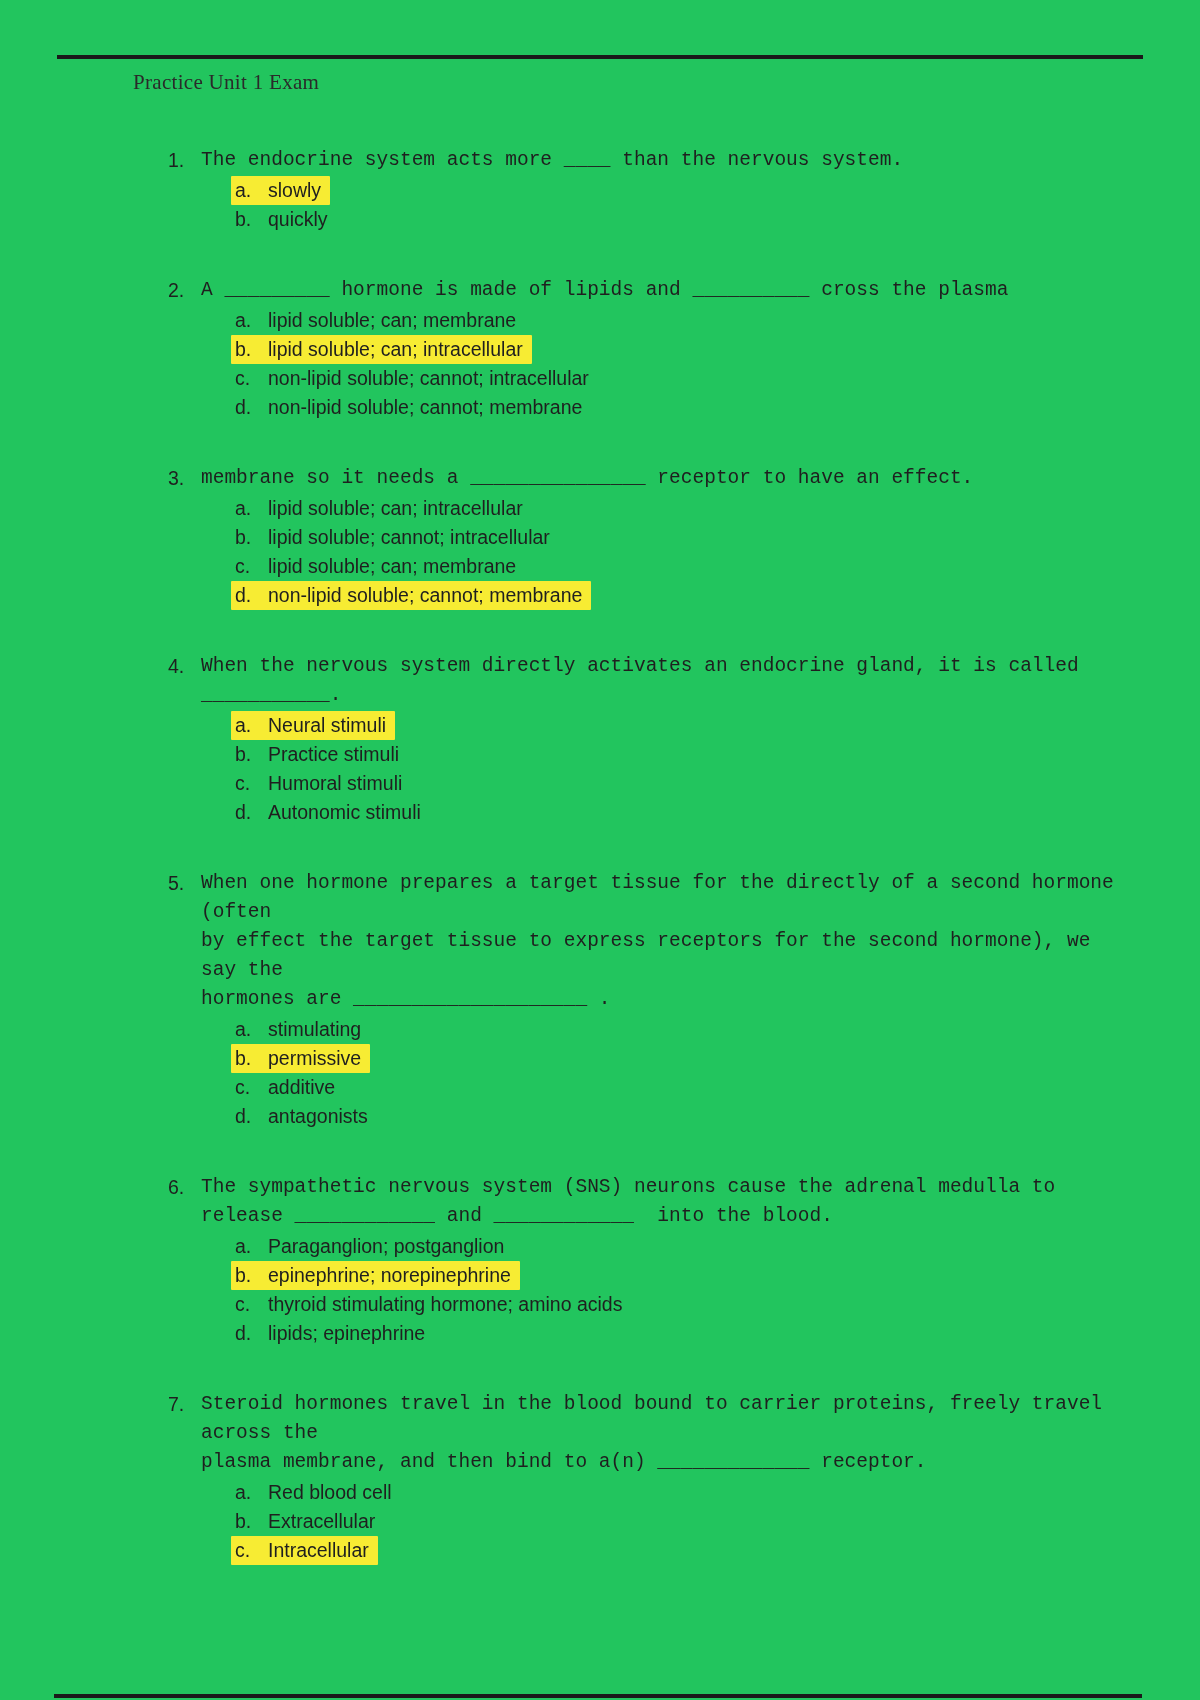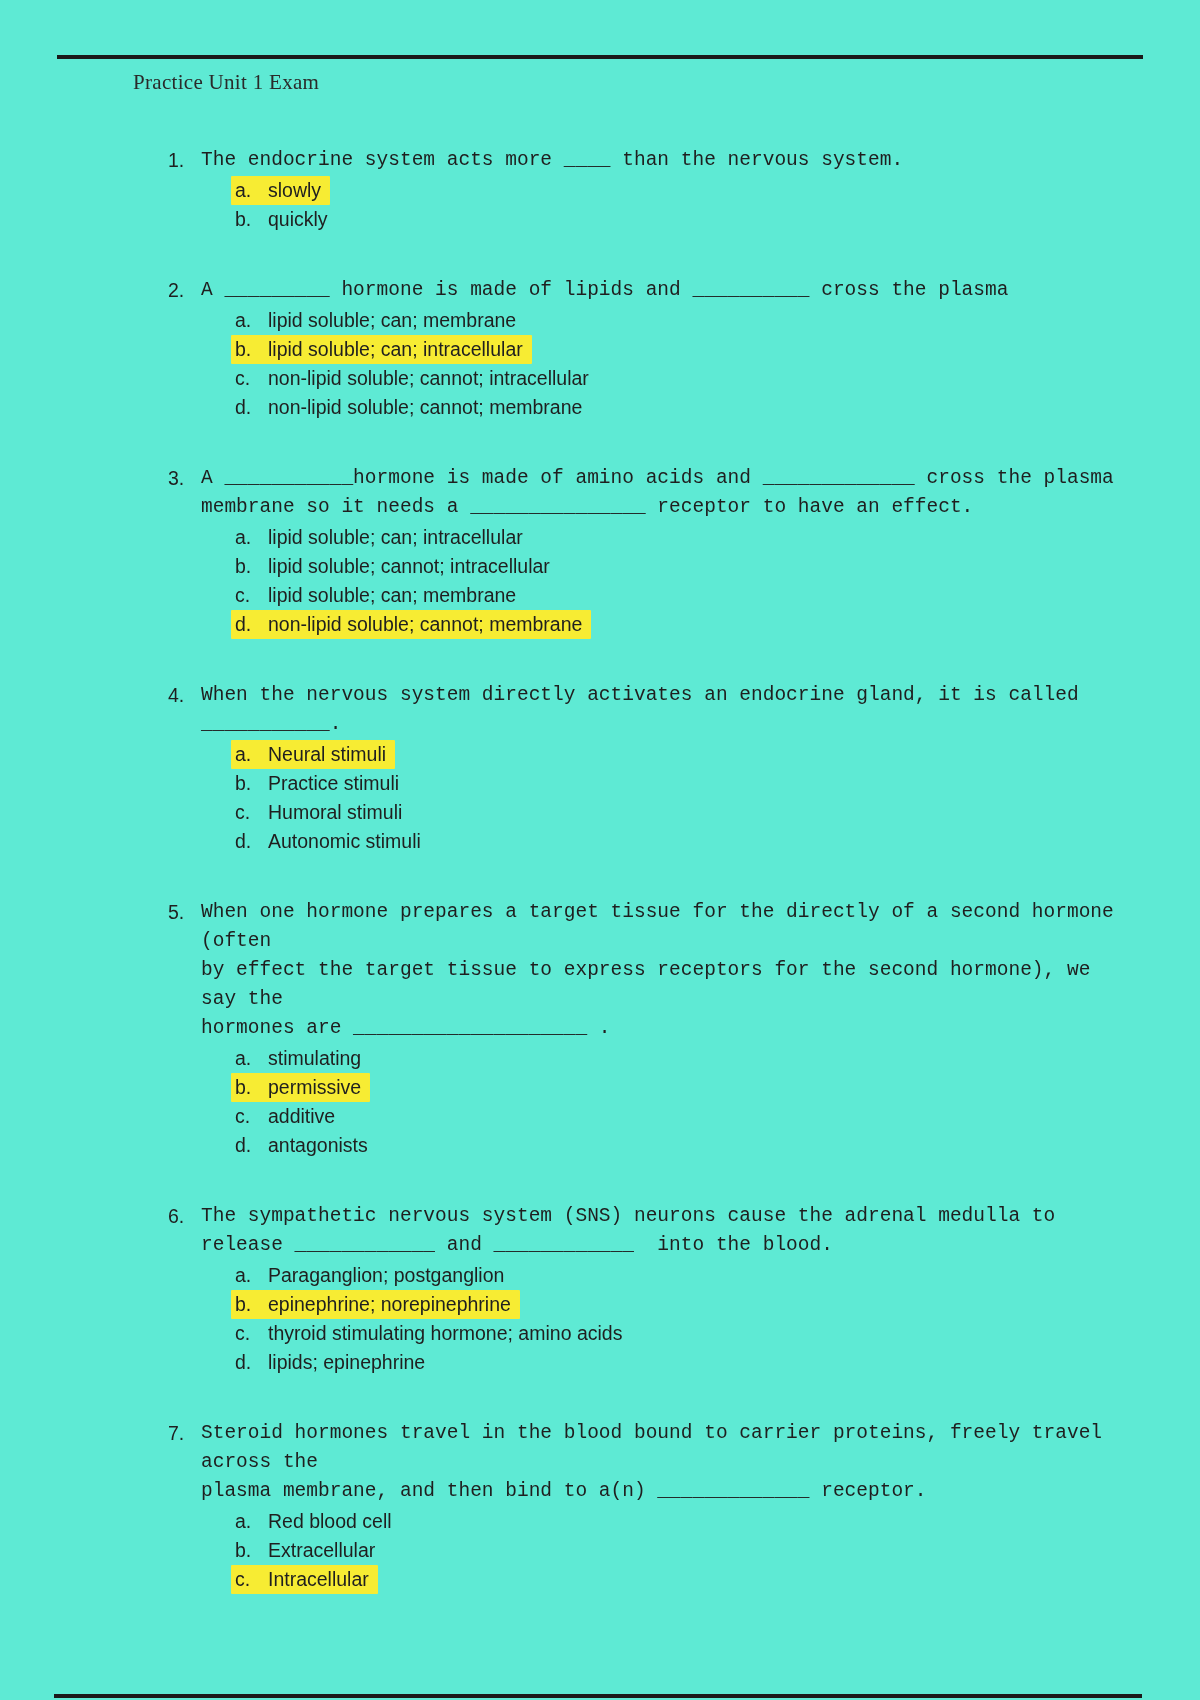--- a/index.html
+++ b/index.html
@@ -6,21 +6,21 @@
   body{
     width:1200px;height:1700px;
     background:#ffffff;
     font-family:"Liberation Sans",sans-serif;
     color:#1f1f1f;
     -webkit-font-smoothing:antialiased;
   }
   .page{
     position:relative;
     width:1200px;height:1700px;
-    background:#5eead4;
+    background:#22c55e;
     overflow:hidden;
   }
   .rule{
     position:absolute;
     background:#1a1a1a;
     height:4px;
   }
   .rule-top{top:55px;left:57px;width:1086px;}
   .rule-bottom{top:1694px;left:54px;width:1088px;}
   .doc-title{
@@ -130,21 +130,20 @@
           <div class="choice-row"><span class="pill">
               <span class="letter">d.</span>
               <span class="choice-text">non-lipid soluble; cannot; membrane</span>
             </span></div>
         </div>
       </div>
       <div class="question">
         <div class="q-head">
           <span class="q-num">3.</span>
           <div class="q-lines">
-            <div class="q-line">A ___________hormone is made of amino acids and _____________ cross the plasma</div>
             <div class="q-line">membrane so it needs a _______________ receptor to have an effect.</div>
           </div>
         </div>
         <div class="choices">
           <div class="choice-row"><span class="pill">
               <span class="letter">a.</span>
               <span class="choice-text">lipid soluble; can; intracellular</span>
             </span></div>
           <div class="choice-row"><span class="pill">
               <span class="letter">b.</span>

